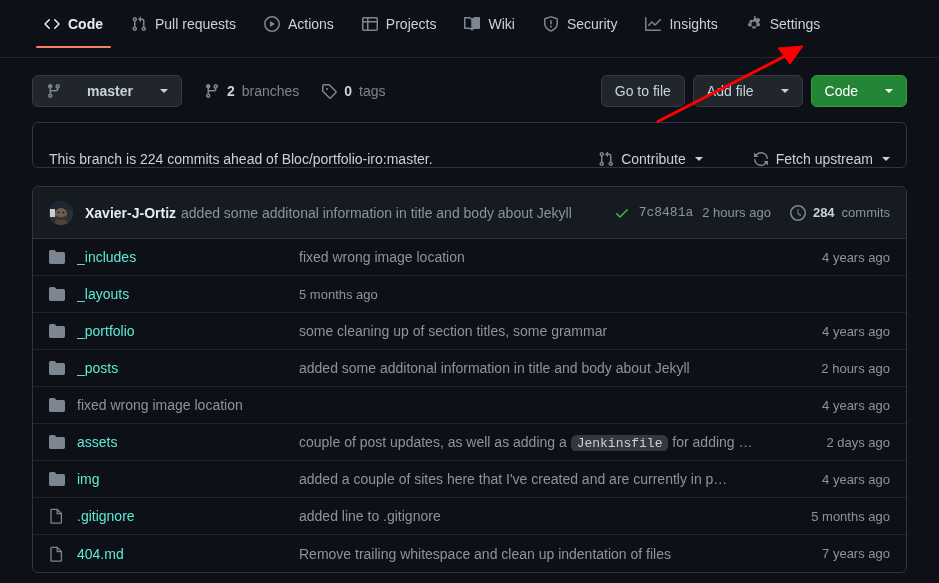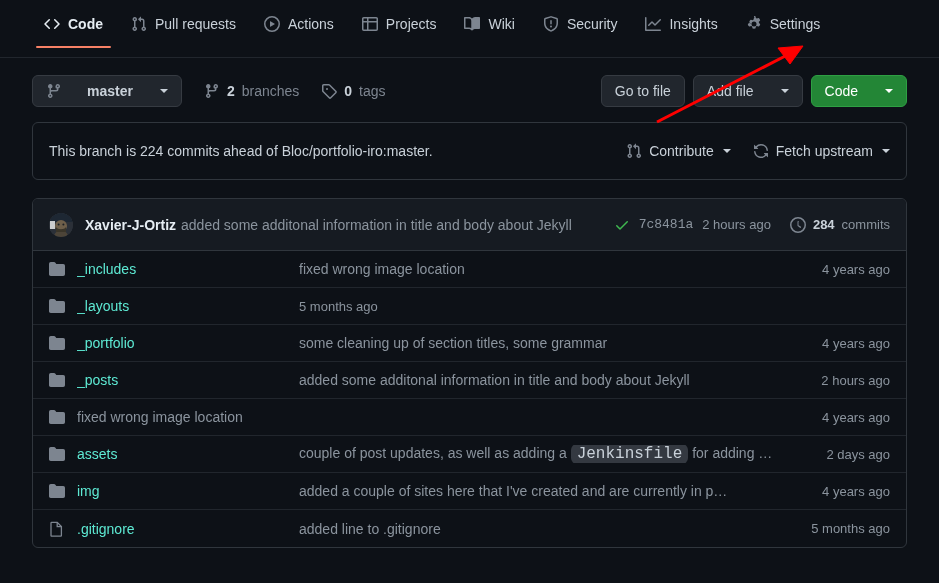--- a/index.html
+++ b/index.html
@@ -92,28 +92,29 @@
     border-left: 4px solid transparent;
     border-right: 4px solid transparent;
     border-top: 4px solid currentColor;
     display: inline-block;
     margin-left: 2px;
   }
 
   
   .banner {
     margin: 12px 32px 0 32px;
-    height: 58px;
+    height: 46px;
     background: #0d1117;
     border: 1px solid #30363d;
     border-radius: 6px;
     display: flex;
-    align-items: center;
+    align-items: flex-end;
     padding: 0 16px;
     font-size: 14px;
+    gap: 28px;
   }
   .banner-text { color: #c9d1d9; }
   .banner-action {
     display: inline-flex;
     align-items: center;
     gap: 7px;
     font-size: 14px;
     color: #c9d1d9;
     cursor: pointer;
     margin-left: 22px;
@@ -195,21 +196,21 @@
   }
   .row .rtime {
     color: #8b949e;
     font-size: 13px;
     white-space: nowrap;
     text-align: right;
     flex: 0 0 auto;
   }
   code.inline {
     font-family: "Liberation Mono", monospace;
-    font-size: 16px;
+    font-size: 13px;
     background: #343941;
     border-radius: 6px;
     padding: 1px 6px;
     color: #c9d1d9;
   }
 
   
   .annotation {
     position: absolute;
     left: 0; top: 0;
@@ -476,20 +477,29 @@
     <div class="row">
       <span class="ricon"><svg viewBox="0 0 16 16" fill="none" stroke="currentColor" stroke-width="1.3">
             <path d="M2.6 1.4h5.6l4.2 4.2v9a.6.6 0 01-.6.6H2.6a.6.6 0 01-.6-.6V2a.6.6 0 01.6-.6z"></path>
             <path d="M8.2 1.5v4.2h4.2"></path>
           </svg></span>
       <span class="rname">.gitignore</span>
       <span class="rmsg">added line to .gitignore</span>
       <span class="rtime">5 months ago</span>
     </div>
 
+    <div class="row">
+      <span class="ricon"><svg viewBox="0 0 16 16" fill="none" stroke="currentColor" stroke-width="1.3">
+            <path d="M2.6 1.4h5.6l4.2 4.2v9a.6.6 0 01-.6.6H2.6a.6.6 0 01-.6-.6V2a.6.6 0 01.6-.6z"></path>
+            <path d="M8.2 1.5v4.2h4.2"></path>
+          </svg></span>
+      <span class="rname">404.md</span>
+      <span class="rmsg">Remove trailing whitespace and clean up indentation of files</span>
+      <span class="rtime">7 years ago</span>
+    </div>
 
   </div>
 
   <svg class="annotation" viewBox="0 0 939 583">
     <g stroke="#ff0000" fill="#ff0000">
       <line x1="657" y1="122" x2="793" y2="52" stroke-width="3"></line>
       <polygon points="803,46 778,48 790,64"></polygon>
     </g>
   </svg>
 

